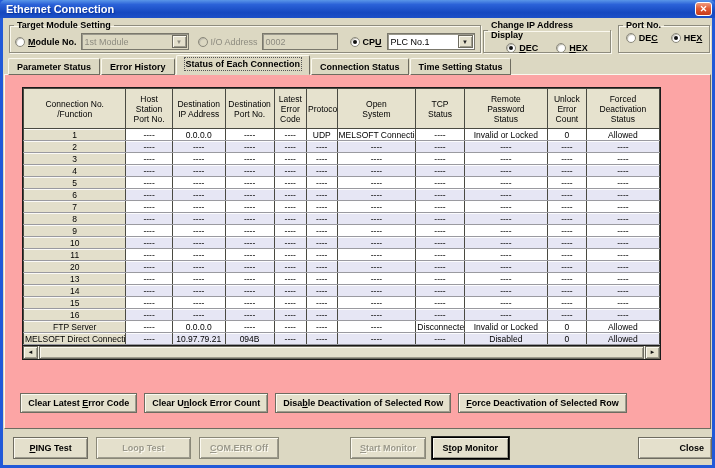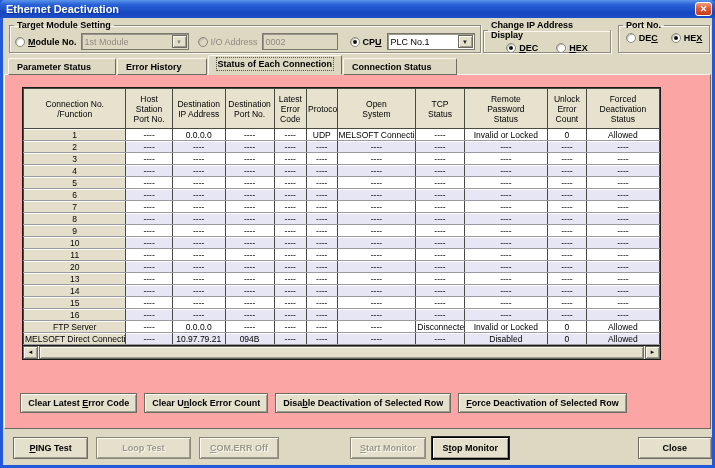--- a/index.html
+++ b/index.html
@@ -45,21 +45,21 @@
     font-size: 6px; line-height: 12px; text-align: center; color: #222; }
   .combo.dis { background: #DCD8C2; }
   .combo.dis .combo-text { color: #8e8c80; }
   .combo.dis .combo-arrow { color: #8e8c80; }
   .textbox { height: 17px; background: #DCD8C2; border: 1px solid #7a786c;
     box-shadow: inset 1px 1px 0 #9a988c; padding: 0 3px; color: #8e8c80;
     display: flex; align-items: center; }
 
   
   .tabs { position: absolute; top: 39px; left: 5px; height: 18px; display: flex; align-items: flex-end; z-index: 3; }
-  .tab { height: 17px; padding: 3px 24px 0 8px; background: #DCD8C2; font-size: 9px; font-weight: bold;
+  .tab { height: 17px; padding: 3px 8px 0 8px; background: #DCD8C2; font-size: 9px; font-weight: bold;
     border: 1px solid; border-color: #faf8ee #6e6c60 #6e6c60 #faf8ee; border-radius: 2px 2px 0 0;
     margin-right: 1px; white-space: nowrap; }
   .tab.selected { height: 20px; padding: 3px 9px 0 9px; margin-top: -3px; border-bottom: 1px solid #DCD8C2;
     position: relative; z-index: 4; }
   .tab.selected .tab-inner { outline: 1px dotted #555; outline-offset: 1px; }
 
   .panel { position: absolute; top: 56px; left: 1px; width: 707px; height: 355px; background: #fca5a5;
     border: 1px solid; border-color: #faf8ee #6e6c60 #6e6c60 #faf8ee; z-index: 2; }
 
   
@@ -92,30 +92,30 @@
 
   .actions { position: absolute; top: 375px; left: 0; width: 709px; display: flex;
     justify-content: center; gap: 7px; padding-right: 68px; z-index: 5; }
   .bottombar { position: absolute; top: 419px; left: 0; right: 0; height: 22px; display: flex; z-index: 5; }
   .bottombar .btn { height: 22px; }
   .bottombar .btn:nth-child(1) { margin-left: 10px; width: 78px; }
   .bottombar .btn:nth-child(2) { margin-left: 8px;  width: 98px; }
   .bottombar .btn:nth-child(3) { margin-left: 8px;  width: 84px; }
   .bottombar .btn:nth-child(4) { margin-left: 71px; width: 78px; }
   .bottombar .btn:nth-child(5) { margin-left: 6px;  width: 80px; }
-  .bottombar .btn:nth-child(6) { margin-left: 129px; width: 77px; }
+  .bottombar .btn:nth-child(6) { margin-left: 129px; width: 77px; text-align: right; }
 
   u { text-decoration: underline; }
 </style>
 </head>
 <body>
 
 <div class="window">
   <div class="titlebar">
-    <span class="title-text">Ethernet Deactivation</span>
+    <span class="title-text">Ethernet Connection</span>
     <div class="close-btn">✕</div>
   </div>
 
   <div class="content">
 
     <fieldset id="grp-target">
       <legend>Target Module Setting</legend>
       <div class="grp-row">
         <span class="radio">
           <span class="rb"></span>
@@ -169,20 +169,21 @@
           <span class="rlabel">HE<u>X</u></span>
         </span>
       </div>
     </fieldset>
 
     <div class="tabs" id="tabs">
         <div class="tab"><span class="tab-inner">Parameter Status</span></div>
         <div class="tab"><span class="tab-inner">Error History</span></div>
         <div class="tab selected"><span class="tab-inner">Status of Each Connection</span></div>
         <div class="tab"><span class="tab-inner">Connection Status</span></div>
+        <div class="tab"><span class="tab-inner">Time Setting Status</span></div>
       </div>
 
     <div class="panel">
       <div class="tablebox">
         <table id="conn-table">
             <colgroup>
               <col style="width:16.1%">
               <col style="width:7.3%">
               <col style="width:8.3%">
               <col style="width:7.7%">

